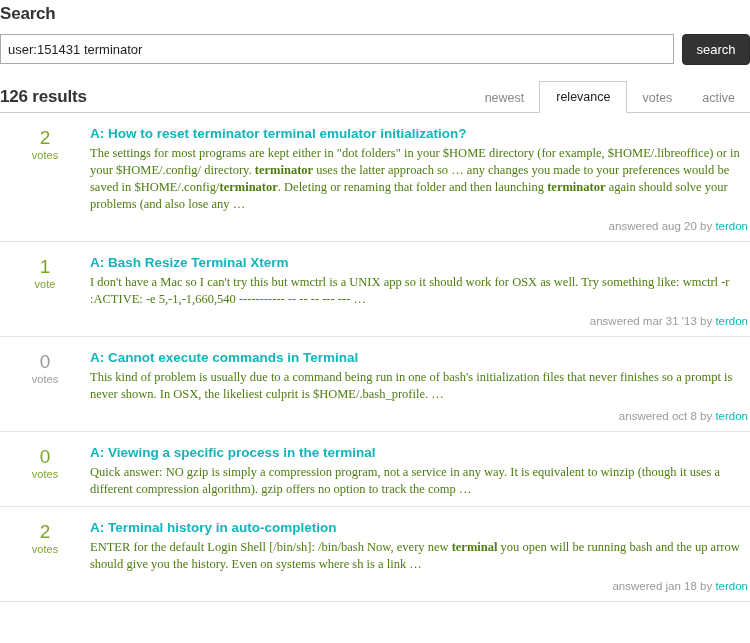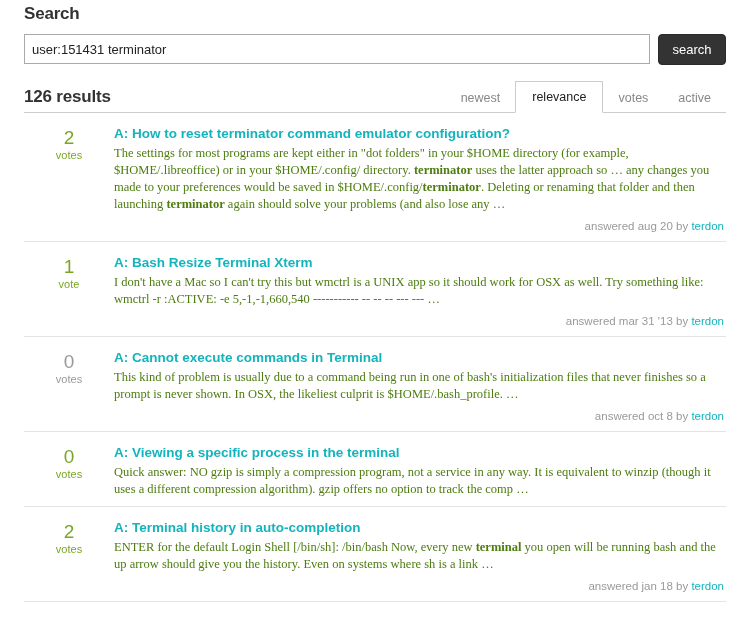--- a/index.html
+++ b/index.html
@@ -11,21 +11,21 @@
   }
   body {
     width: 750px;
     height: 643px;
     font-family: "Liberation Sans", sans-serif;
     color: #222222;
     overflow: hidden;
   }
   .page {
     width: 750px;
-    padding: 0 24px;
+    padding: 0 0;
   }
 
   
   .page-title {
     font-size: 17px;
     font-weight: bold;
     color: #333333;
     margin: 4px 0 10px 0;
     letter-spacing: -0.2px;
   }
@@ -198,21 +198,21 @@
   </div>
   <div class="rule"></div>
 
   <div class="results">
       <div class="result">
         <div class="votes-col">
           <div class="votes-num">2</div>
           <div class="votes-label">votes</div>
         </div>
         <div class="body-col">
-          <a class="result-title">A: How to reset terminator command emulator configuration?</a>
+          <a class="result-title">A: How to reset terminator terminal emulator initialization?</a>
           <div class="excerpt"><span>The settings for most programs are kept either in "dot folders" in your $HOME directory (for example, $HOME/.libreoffice) or in your $HOME/.config/ directory. </span><b>terminator</b><span> uses the latter approach so … any changes you made to your preferences would be saved in $HOME/.config/</span><b>terminator</b><span>. Deleting or renaming that folder and then launching </span><b>terminator</b><span> again should solve your problems (and also lose any …</span></div>
           <div class="meta"><span>answered aug 20 by </span><a>terdon</a></div>
         </div>
       </div>
       <div class="result">
         <div class="votes-col">
           <div class="votes-num">1</div>
           <div class="votes-label">vote</div>
         </div>
         <div class="body-col">

